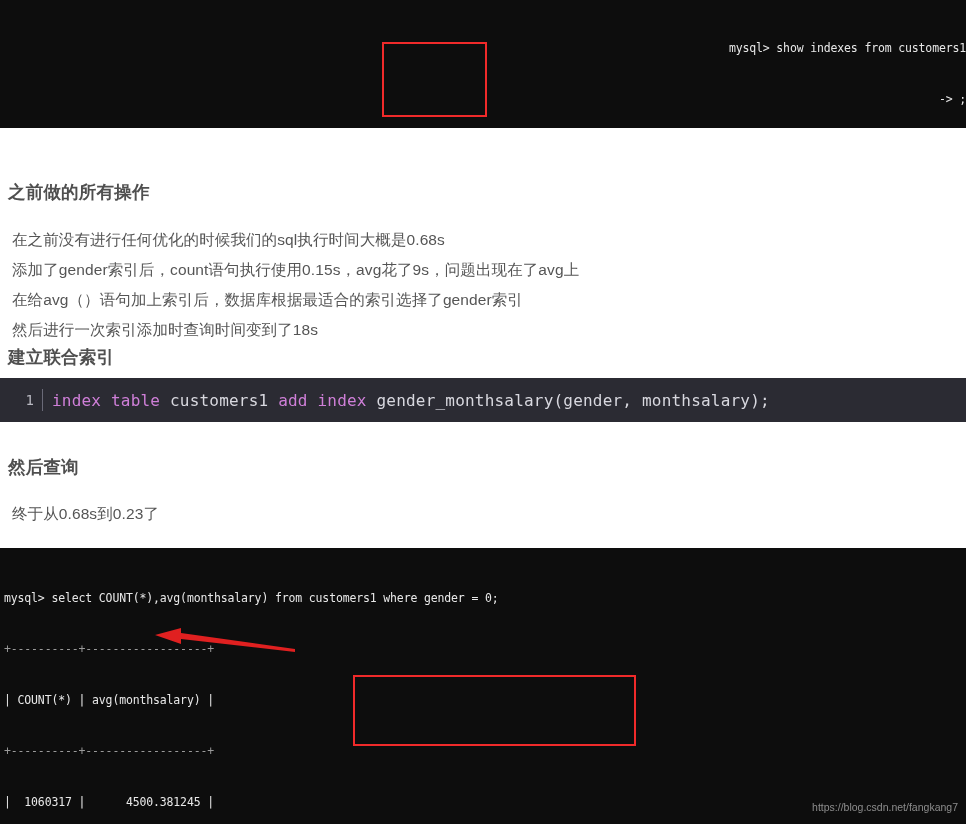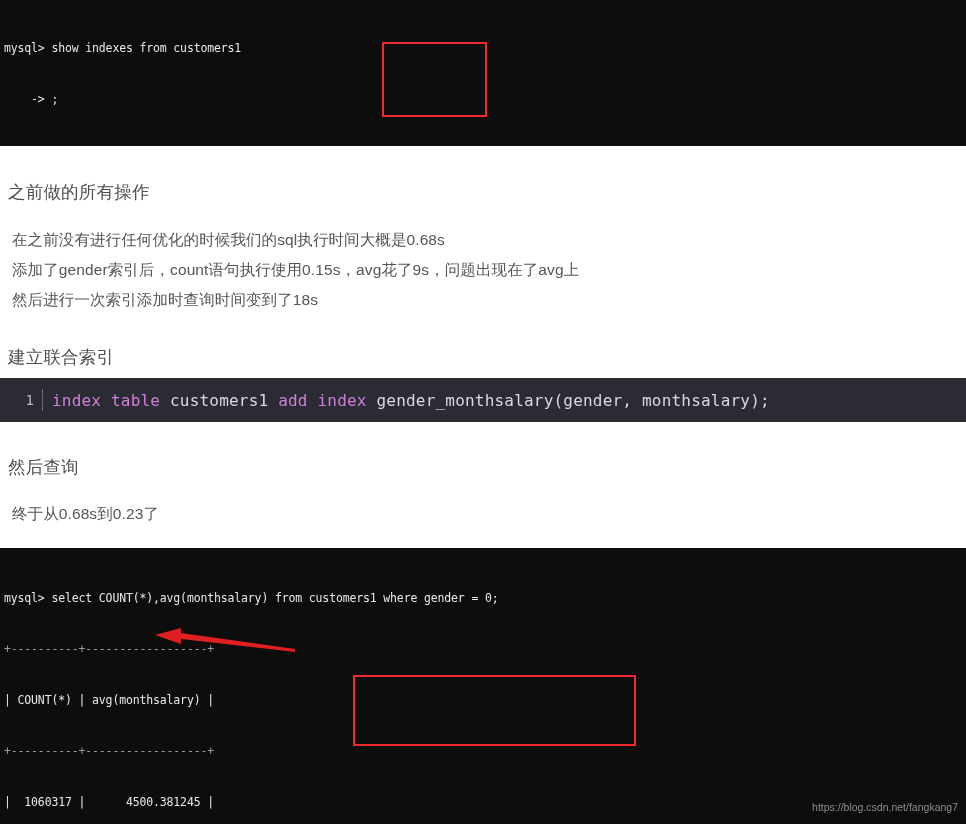--- a/index.html
+++ b/index.html
@@ -25,23 +25,24 @@
     color: #e8e8e8;
     font-family: "DejaVu Sans Mono", monospace;
     font-size: 11.5px;
     line-height: 17px;
     white-space: pre;
     overflow: hidden;
     letter-spacing: -0.15px;
   }
   #terminal-top {
     top: 0;
-    height: 146px;
+    height: 128px;
     padding: 6px 0 0 4px;
     box-sizing: border-box;
+    text-align: right;
   }
   #terminal-bottom {
     top: 548px;
     height: 276px;
     padding: 8px 17px 0 4px;
     box-sizing: border-box;
   }
   .term-line { display: block; height: 17px; }
   .term-rule { color: #9a9a9a; }
 
@@ -82,21 +83,21 @@
     left: 0;
     top: 135px;
     width: 966px;
     height: 413px;
     box-sizing: border-box;
     padding: 0 8px;
   }
   h2.section-heading {
     margin: 0;
     font-size: 17.5px;
-    font-weight: normal;
+    font-weight: bold;
     color: #4f4f4f;
     letter-spacing: 0.2px;
   }
   p.para {
     margin: 4px;
     font-size: 15.5px;
     line-height: 26px;
     color: #555555;
     letter-spacing: 0.1px;
   }
@@ -159,20 +160,21 @@
   <div class="redbox" id="redbox-column-name"></div>
 </div>
 
 <div class="article">
 
   <h2 class="section-heading" id="heading-ops">之前做的所有操作</h2>
 
   <div id="para-block">
     <p class="para">在之前没有进行任何优化的时候我们的sql执行时间大概是0.68s</p>
     <p class="para">添加了gender索引后，count语句执行使用0.15s，avg花了9s，问题出现在了avg上</p>
+    <p class="para">在给avg（）语句加上索引后，数据库根据最适合的索引选择了gender索引</p>
     <p class="para">然后进行一次索引添加时查询时间变到了18s</p>
   </div>
 
   <h2 class="section-heading" id="heading-union">建立联合索引</h2>
 
   <div class="codeblock">
     <span class="code-gutter">1</span>
     <span class="code-divider"></span>
     <span class="code-text"><span class="kw">index</span><span> </span><span class="kw">table</span><span> customers1 </span><span class="kw">add</span><span> </span><span class="kw">index</span><span> gender_monthsalary(gender, monthsalary);</span></span>
   </div>

